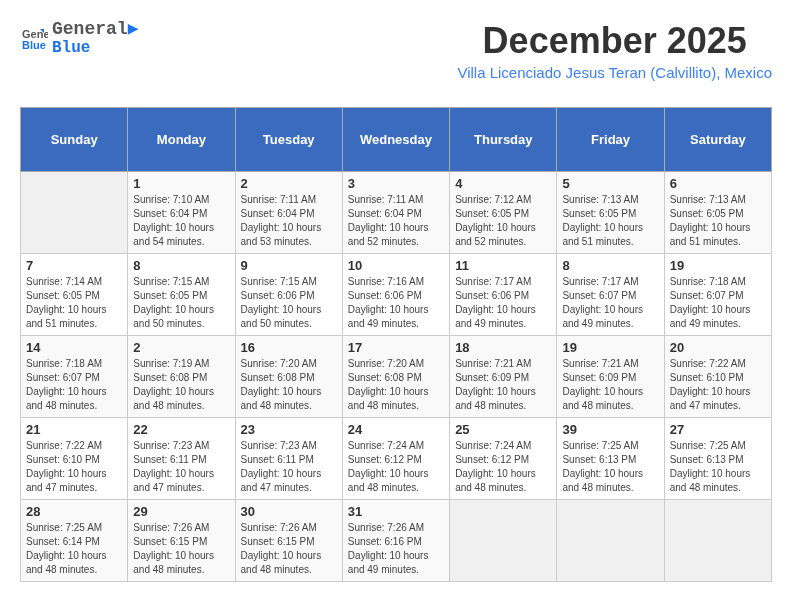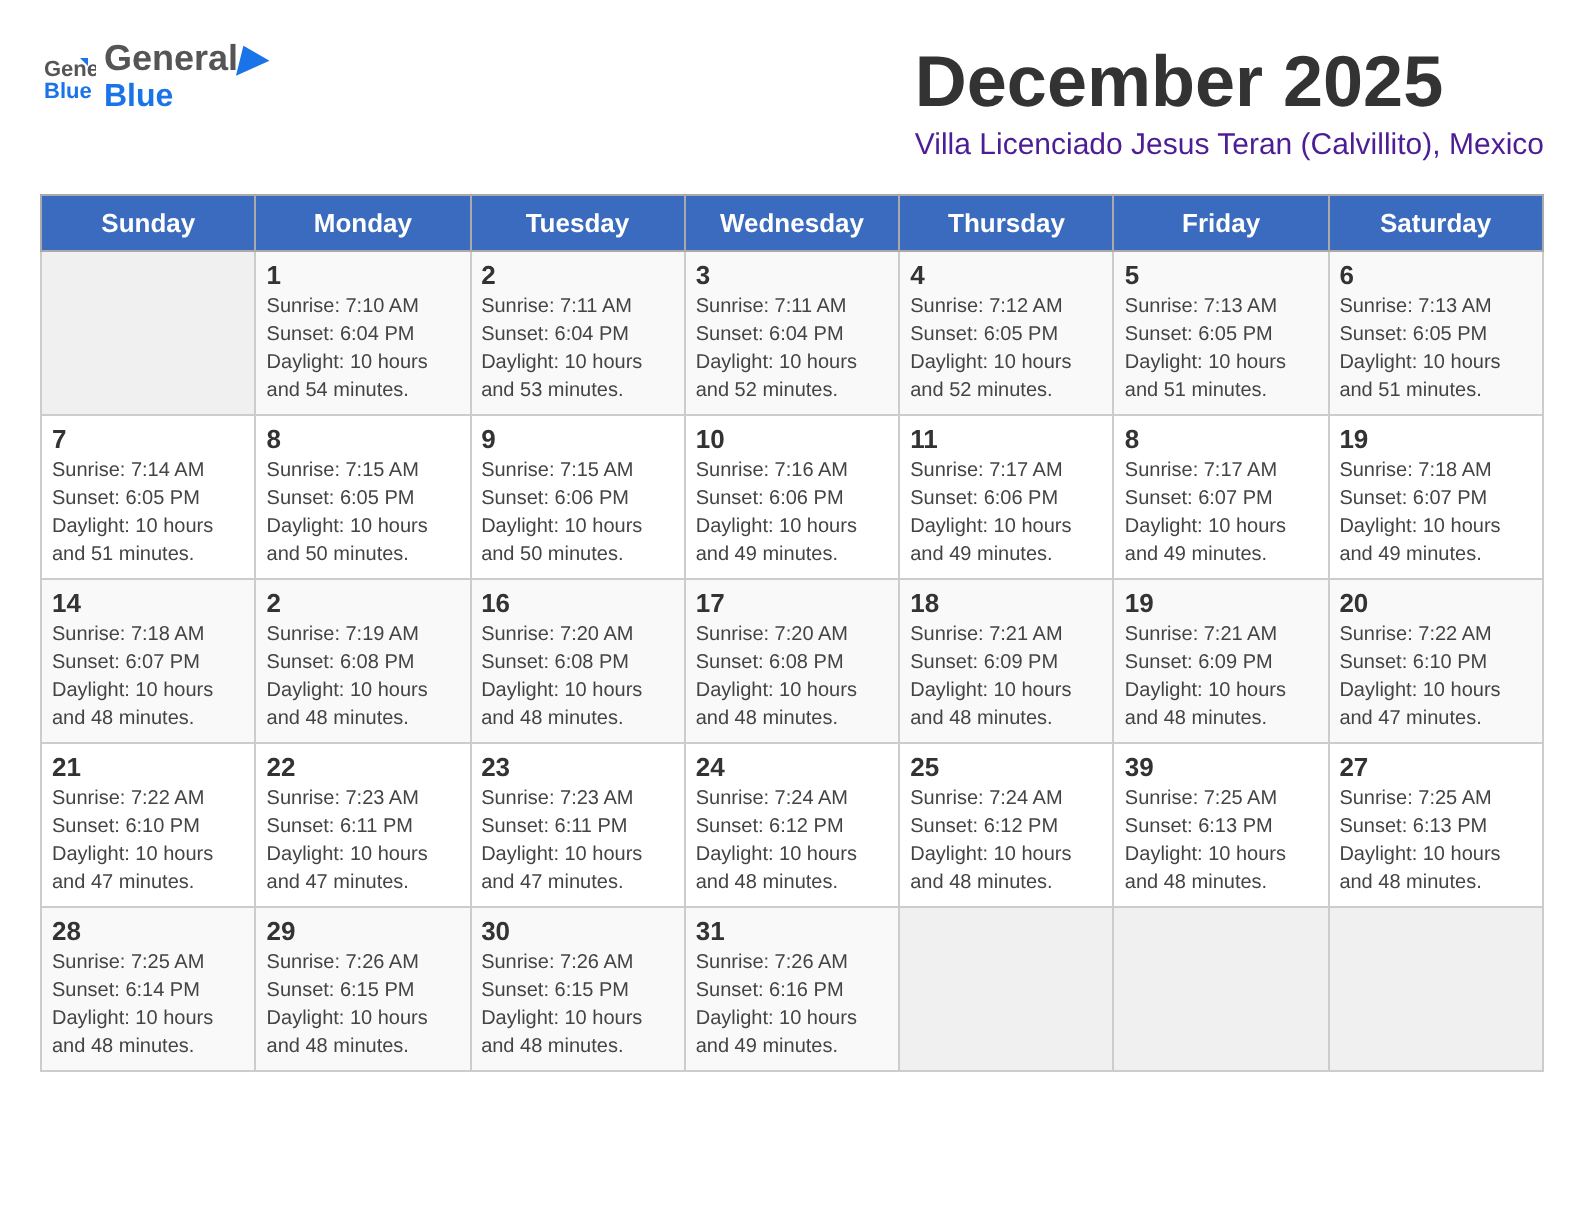--- a/index.html
+++ b/index.html
@@ -13,57 +13,58 @@
     .header-logo {
       display: flex;
       align-items: center;
       margin-bottom: 10px;
     }
     .logo-text {
       font-size: 18px;
       font-weight: bold;
       color: #333;
       line-height: 1.1;
+      font-family: Liberation Mono, monospace;
     }
     .logo-text .blue { color: #1a73e8; }
     .logo-icon {
       width: 28px;
       height: 28px;
       margin-right: 4px;
     }
     .title-section {
-      text-align: left;
-      margin-bottom: 8px;
+      text-align: center;
+      margin-bottom: 18px;
     }
     .month-title {
       font-size: 36px;
       font-weight: bold;
       color: #333;
     }
     .subtitle {
       font-size: 15px;
-      color: #4c1d95;
+      color: #3b82f6;
       margin-top: 2px;
     }
     .top-row {
       display: flex;
       justify-content: space-between;
       align-items: flex-start;
       margin-bottom: 8px;
     }
     table {
       width: 100%;
       border-collapse: collapse;
       font-size: 11px;
     }
     thead tr th {
       background-color: #3a6bbf;
       color: #fff;
       text-align: center;
-      padding: 6px 4px;
+      padding: 24px 4px;
       font-size: 13px;
       font-weight: bold;
       border: 1px solid #aaa;
       margin-top: 44px;
     }
     tbody tr td {
       border: 1px solid #ccc;
       vertical-align: top;
       padding: 4px 5px;
       width: 14.28%;

